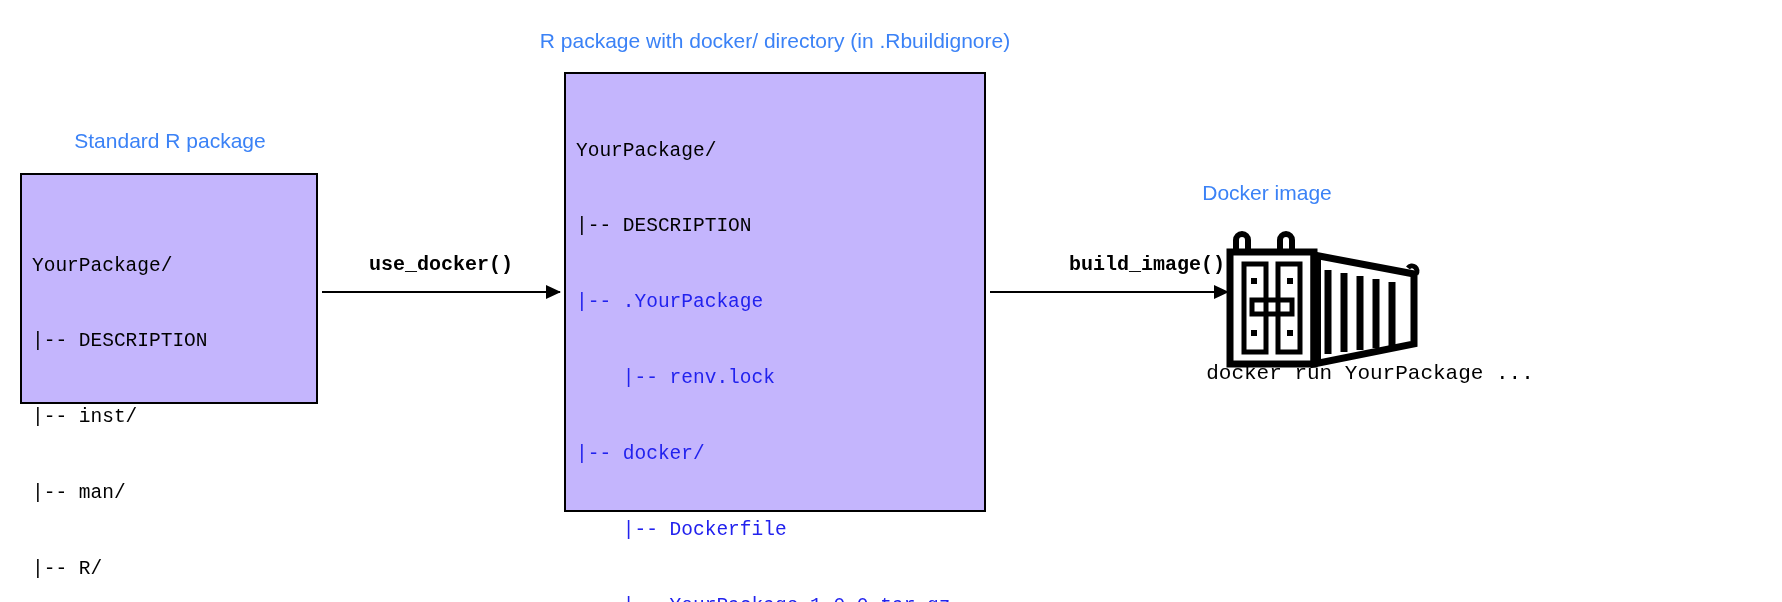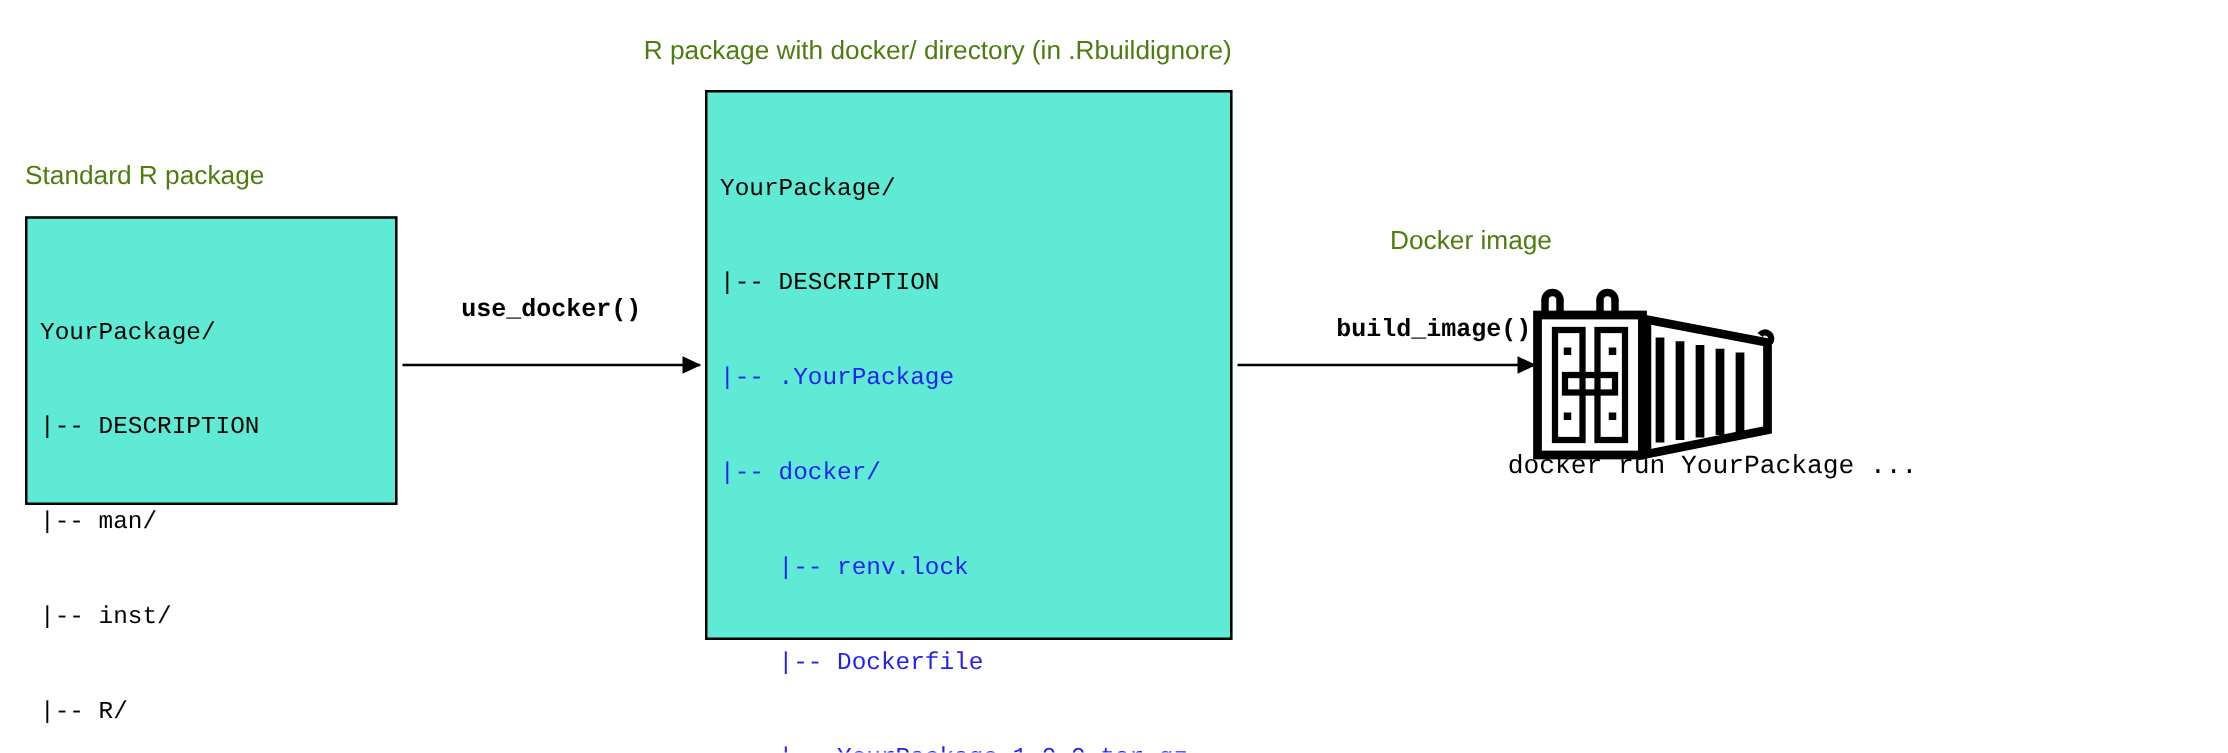--- a/index.html
+++ b/index.html
@@ -19,33 +19,34 @@
     left: 0; top: 0;
     width: 1782px;
     height: 602px;
   }
 
   
   .caption {
     position: absolute;
     font-family: "Liberation Sans", sans-serif;
     font-size: 21px;
-    color: #4d7c0f;
+    color: #3b82f6;
     white-space: nowrap;
+    text-align: center;
     line-height: 1.2;
   }
   #caption-left   { left: 20px;  top: 128px; width: 300px; }
   #caption-middle { left: 515px; top: 28px;  width: 520px; }
   #caption-right  { left: 1112px; top: 180px; width: 310px; }
 
   
   .tree-box {
     position: absolute;
     border: 2px solid #000000;
-    background: #5eead4;
+    background: #c4b5fd;
     box-sizing: border-box;
   }
   #box-standard { left: 20px;  top: 173px; width: 298px; height: 231px; }
   #box-docker   { left: 564px; top: 72px;  width: 422px; height: 440px; }
 
   .tree {
     font-family: "Liberation Mono", "DejaVu Sans Mono", monospace;
     font-size: 19.5px;
     line-height: 25.3px;
     color: #000000;
@@ -80,21 +81,21 @@
 
   .arrow-label {
     position: absolute;
     font-family: "Liberation Mono", "DejaVu Sans Mono", monospace;
     font-weight: bold;
     font-size: 20px;
     color: #000000;
     white-space: nowrap;
     text-align: center;
   }
-  #arrow-label-1 { left: 322px; top: 237px; width: 238px; }
+  #arrow-label-1 { left: 322px; top: 253px; width: 238px; }
   #arrow-label-2 { left: 1028px; top: 253px; width: 238px; }
 
   
   #container-icon {
     position: absolute;
     left: 1222px;
     top: 222px;
     width: 200px;
     height: 148px;
   }
@@ -117,40 +118,40 @@
 <body>
 
 <div class="stage">
 
   <div class="caption" id="caption-left">Standard R package</div>
 
   <div class="tree-box" id="box-standard">
     <div class="tree">
       <span class="line">YourPackage/</span>
       <span class="line">|-- DESCRIPTION</span>
+      <span class="line">|-- inst/</span>
       <span class="line">|-- man/</span>
-      <span class="line">|-- inst/</span>
       <span class="line">|-- R/</span>
       
       
     </div>
   </div>
 
   <div class="arrow-label" id="arrow-label-1">use_docker()</div>
   <div class="arrow" id="arrow-1"></div>
 
   <div class="caption" id="caption-middle">R package with docker/ directory (in .Rbuildignore)</div>
 
   <div class="tree-box" id="box-docker">
     <div class="tree">
       <span class="line">YourPackage/</span>
       <span class="line">|-- DESCRIPTION</span>
       <span class="line blue">|-- .YourPackage</span>
+      <span class="line blue">    |-- renv.lock</span>
       <span class="line blue">|-- docker/</span>
-      <span class="line blue">    |-- renv.lock</span>
       <span class="line blue">    |-- Dockerfile</span>
       <span class="line blue">    |-- YourPackage_1.0.0.tar.gz</span>
       
       
       
       
       
       
       
       

